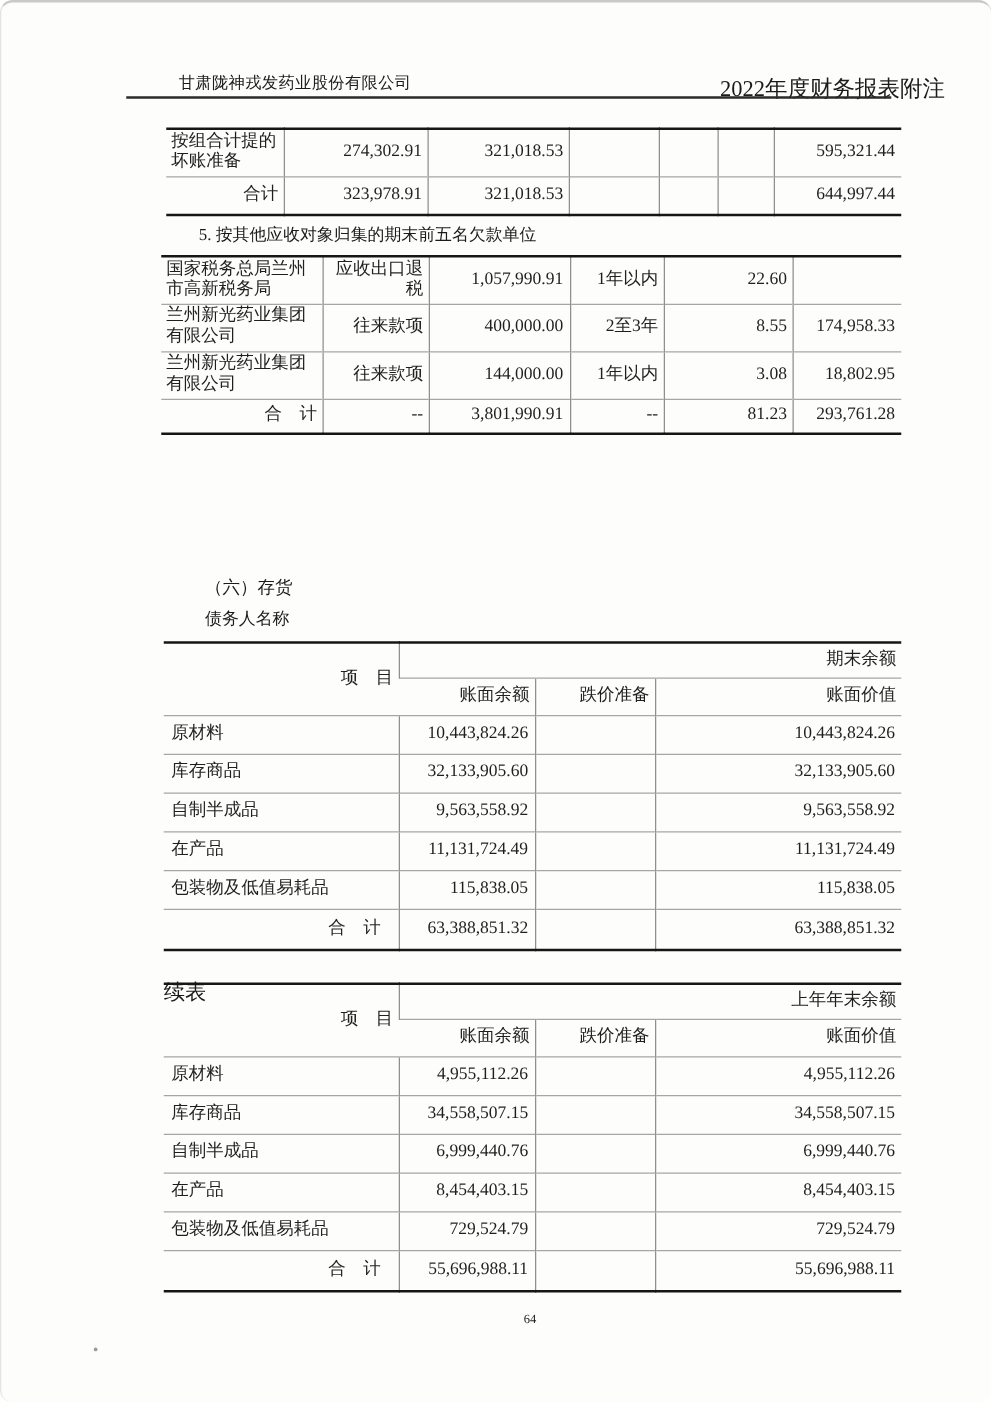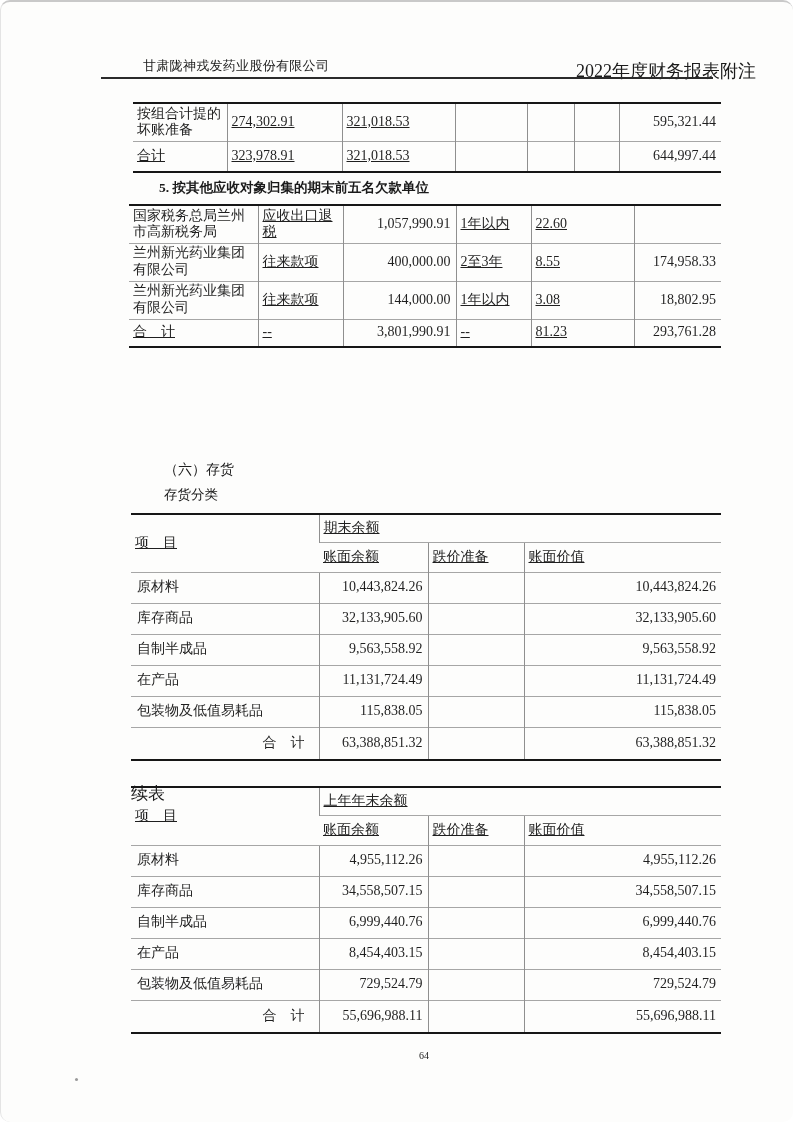--- a/index.html
+++ b/index.html
@@ -8,41 +8,41 @@
     background:#fdfdfc; overflow:hidden; box-sizing:border-box;
     border-top:2px solid #c9c9c9; border-left:1px solid #e4e4e4;
     font-family:"Liberation Serif","DejaVu Serif",serif;
     color:#1b1b1b;
     border-radius:10px;
   }
   .company { position:absolute; left:142px; top:55px; font-size:13px; letter-spacing:.3px; }
   .rtitle  { position:absolute; left:575px; top:57px; font-size:18px; }
   .hrule   { position:absolute; left:100px; top:75px; width:612px; height:2px; background:#2b2b2b; }
 
-  .sec5 { position:absolute; left:158px; top:177px; font-size:13.5px;font-weight:bold; }
+  .sec5 { position:absolute; left:158px; top:177px; font-size:13.5px; }
   .sec6 { position:absolute; left:163px; top:459px; font-size:14px; }
   .sub  { position:absolute; left:163px; top:484px; font-size:13.5px; }
   .cont { position:absolute; left:130px; top:780px; font-size:17px; }
   .pagenum { position:absolute; left:418px; top:1048px; font-size:10px; }
   .speck { position:absolute; left:74px; top:1076px; width:3px; height:3px; background:#9a9a9a; border-radius:50%; }
 
   table.tbl {
     position:absolute; border-collapse:collapse; table-layout:fixed;
     font-size:14px; color:#1f1f1f;
     border-top:2.5px solid #161616; border-bottom:2.5px solid #161616;
   }
   table.tbl td {
     border-left:1px solid #8f8f8f; padding:1px 4px;
     vertical-align:middle; line-height:1.18; overflow:hidden; word-break:break-all;
   }
   table.tbl td:first-child { border-left:none; }
   table.tbl tr + tr td { border-top:1px solid #a6a6a6; }
 
   .l { text-align:left; }
-  .c { text-align:left;text-decoration:underline; }
+  .c { text-align:right; }
   .r { text-align:right; padding-right:5px !important; }
   .pre { white-space:pre-line; }
   .pl { padding-left:6px !important; }
   .total-lbl { text-align:right; padding-right:14px !important; }
 
   .t-baddebt { left:132px; top:100px; width:588px; }
   .t-five    { left:128px; top:202px; width:592px; }
   .t-inv1    { left:130px; top:511px; width:590px; }
   .t-inv2    { left:130px; top:784px; width:590px; }
 </style>
@@ -128,21 +128,21 @@
       <td class="c">--</td>
       <td class="r">3,801,990.91</td>
       <td class="c">--</td>
       <td class="c">81.23</td>
       <td class="r">293,761.28</td>
     </tr>
   </tbody>
     </table>
 
   <div class="sec6">（六）存货</div>
-  <div class="sub">存货分类</div>
+  <div class="sub">债务人名称</div>
 
   <table class="tbl t-inv1">
     <colgroup>
       <col style="width:188px">
         <col style="width:109px">
         <col style="width:96px">
         <col style="width:197px">
     </colgroup>
     <tbody>
         <tr style="height:28px">

